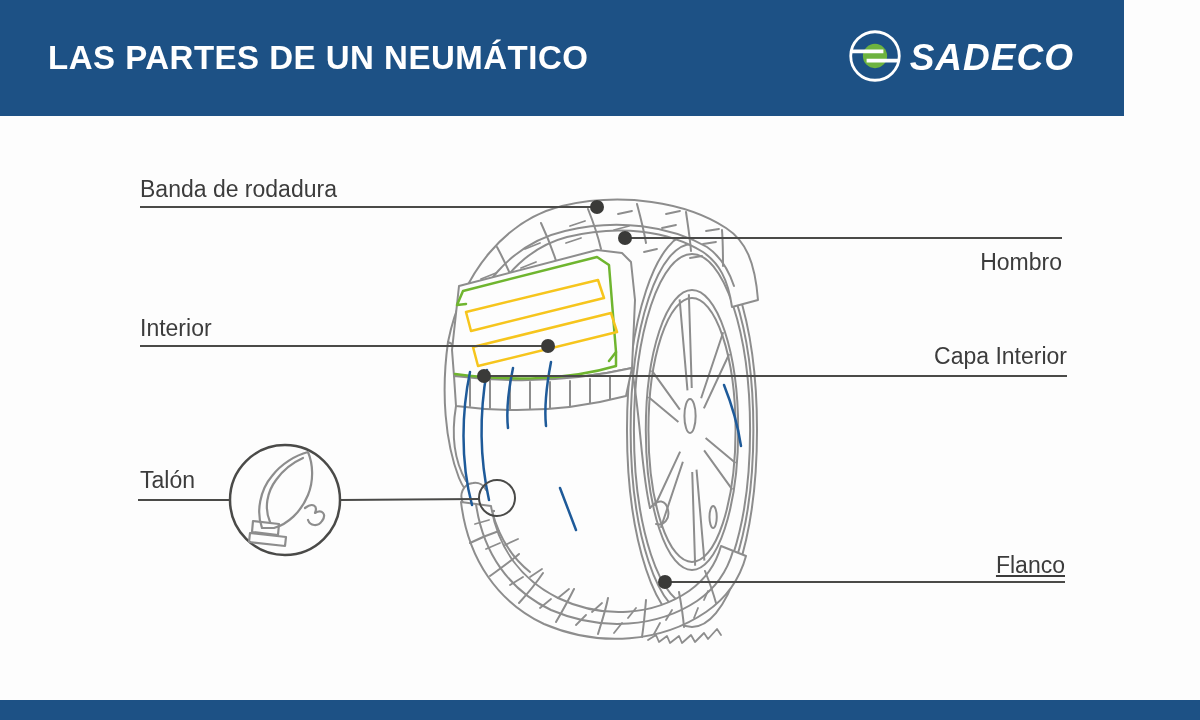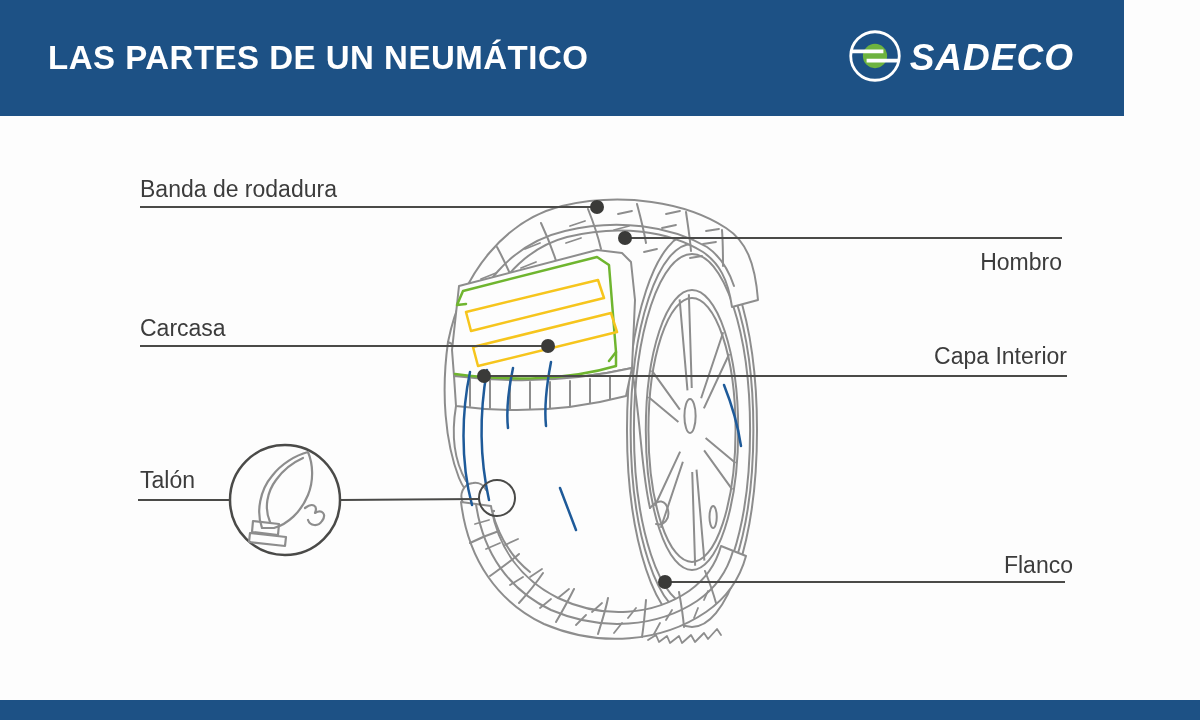--- a/index.html
+++ b/index.html
@@ -17,21 +17,21 @@
   .footer{position:absolute;left:0;bottom:0;width:1200px;height:20px;background:#1d5185;}
   .diagram-svg{position:absolute;left:0;top:0;}
   .diagram-label{
     position:absolute;color:#3c3c3c;font-size:23px;line-height:1.2;white-space:nowrap;
   }
   .lbl-banda{left:140px;top:176px;}
   .lbl-hombro{right:138px;top:209px;margin-top:40px;}
   .lbl-carcasa{left:140px;top:315px;}
   .lbl-capa{right:133px;top:343px;}
   .lbl-talon{left:140px;top:467px;}
-  .lbl-flanco{right:127px;top:552px;}
+  .lbl-flanco{right:135px;top:552px;text-decoration:underline;}
 </style>
 </head>
 <body>
 
 <div class="header">
   <div class="title">LAS PARTES DE UN NEUMÁTICO</div>
   <div class="logo">
     <span>
       <svg width="56" height="56" viewBox="-30 -30 60 60">
         <circle r="26" fill="none" stroke="#ffffff" stroke-width="3"></circle>
@@ -152,18 +152,18 @@
     <circle cx="597" cy="207" r="7"></circle>
     <circle cx="625" cy="238" r="7"></circle>
     <circle cx="548" cy="346" r="7"></circle>
     <circle cx="484" cy="376" r="7"></circle>
     <circle cx="665" cy="582" r="7"></circle>
   </g>
 </svg>
 
 <div class="diagram-label lbl-banda">Banda de rodadura</div>
 <div class="diagram-label lbl-hombro">Hombro</div>
-<div class="diagram-label lbl-carcasa">Carcasa</div>
+<div class="diagram-label lbl-carcasa">Interior</div>
 <div class="diagram-label lbl-capa">Capa Interior</div>
 <div class="diagram-label lbl-talon">Talón</div>
 <div class="diagram-label lbl-flanco">Flanco</div>
 
 <div class="footer"></div>
 
 </body></html>

